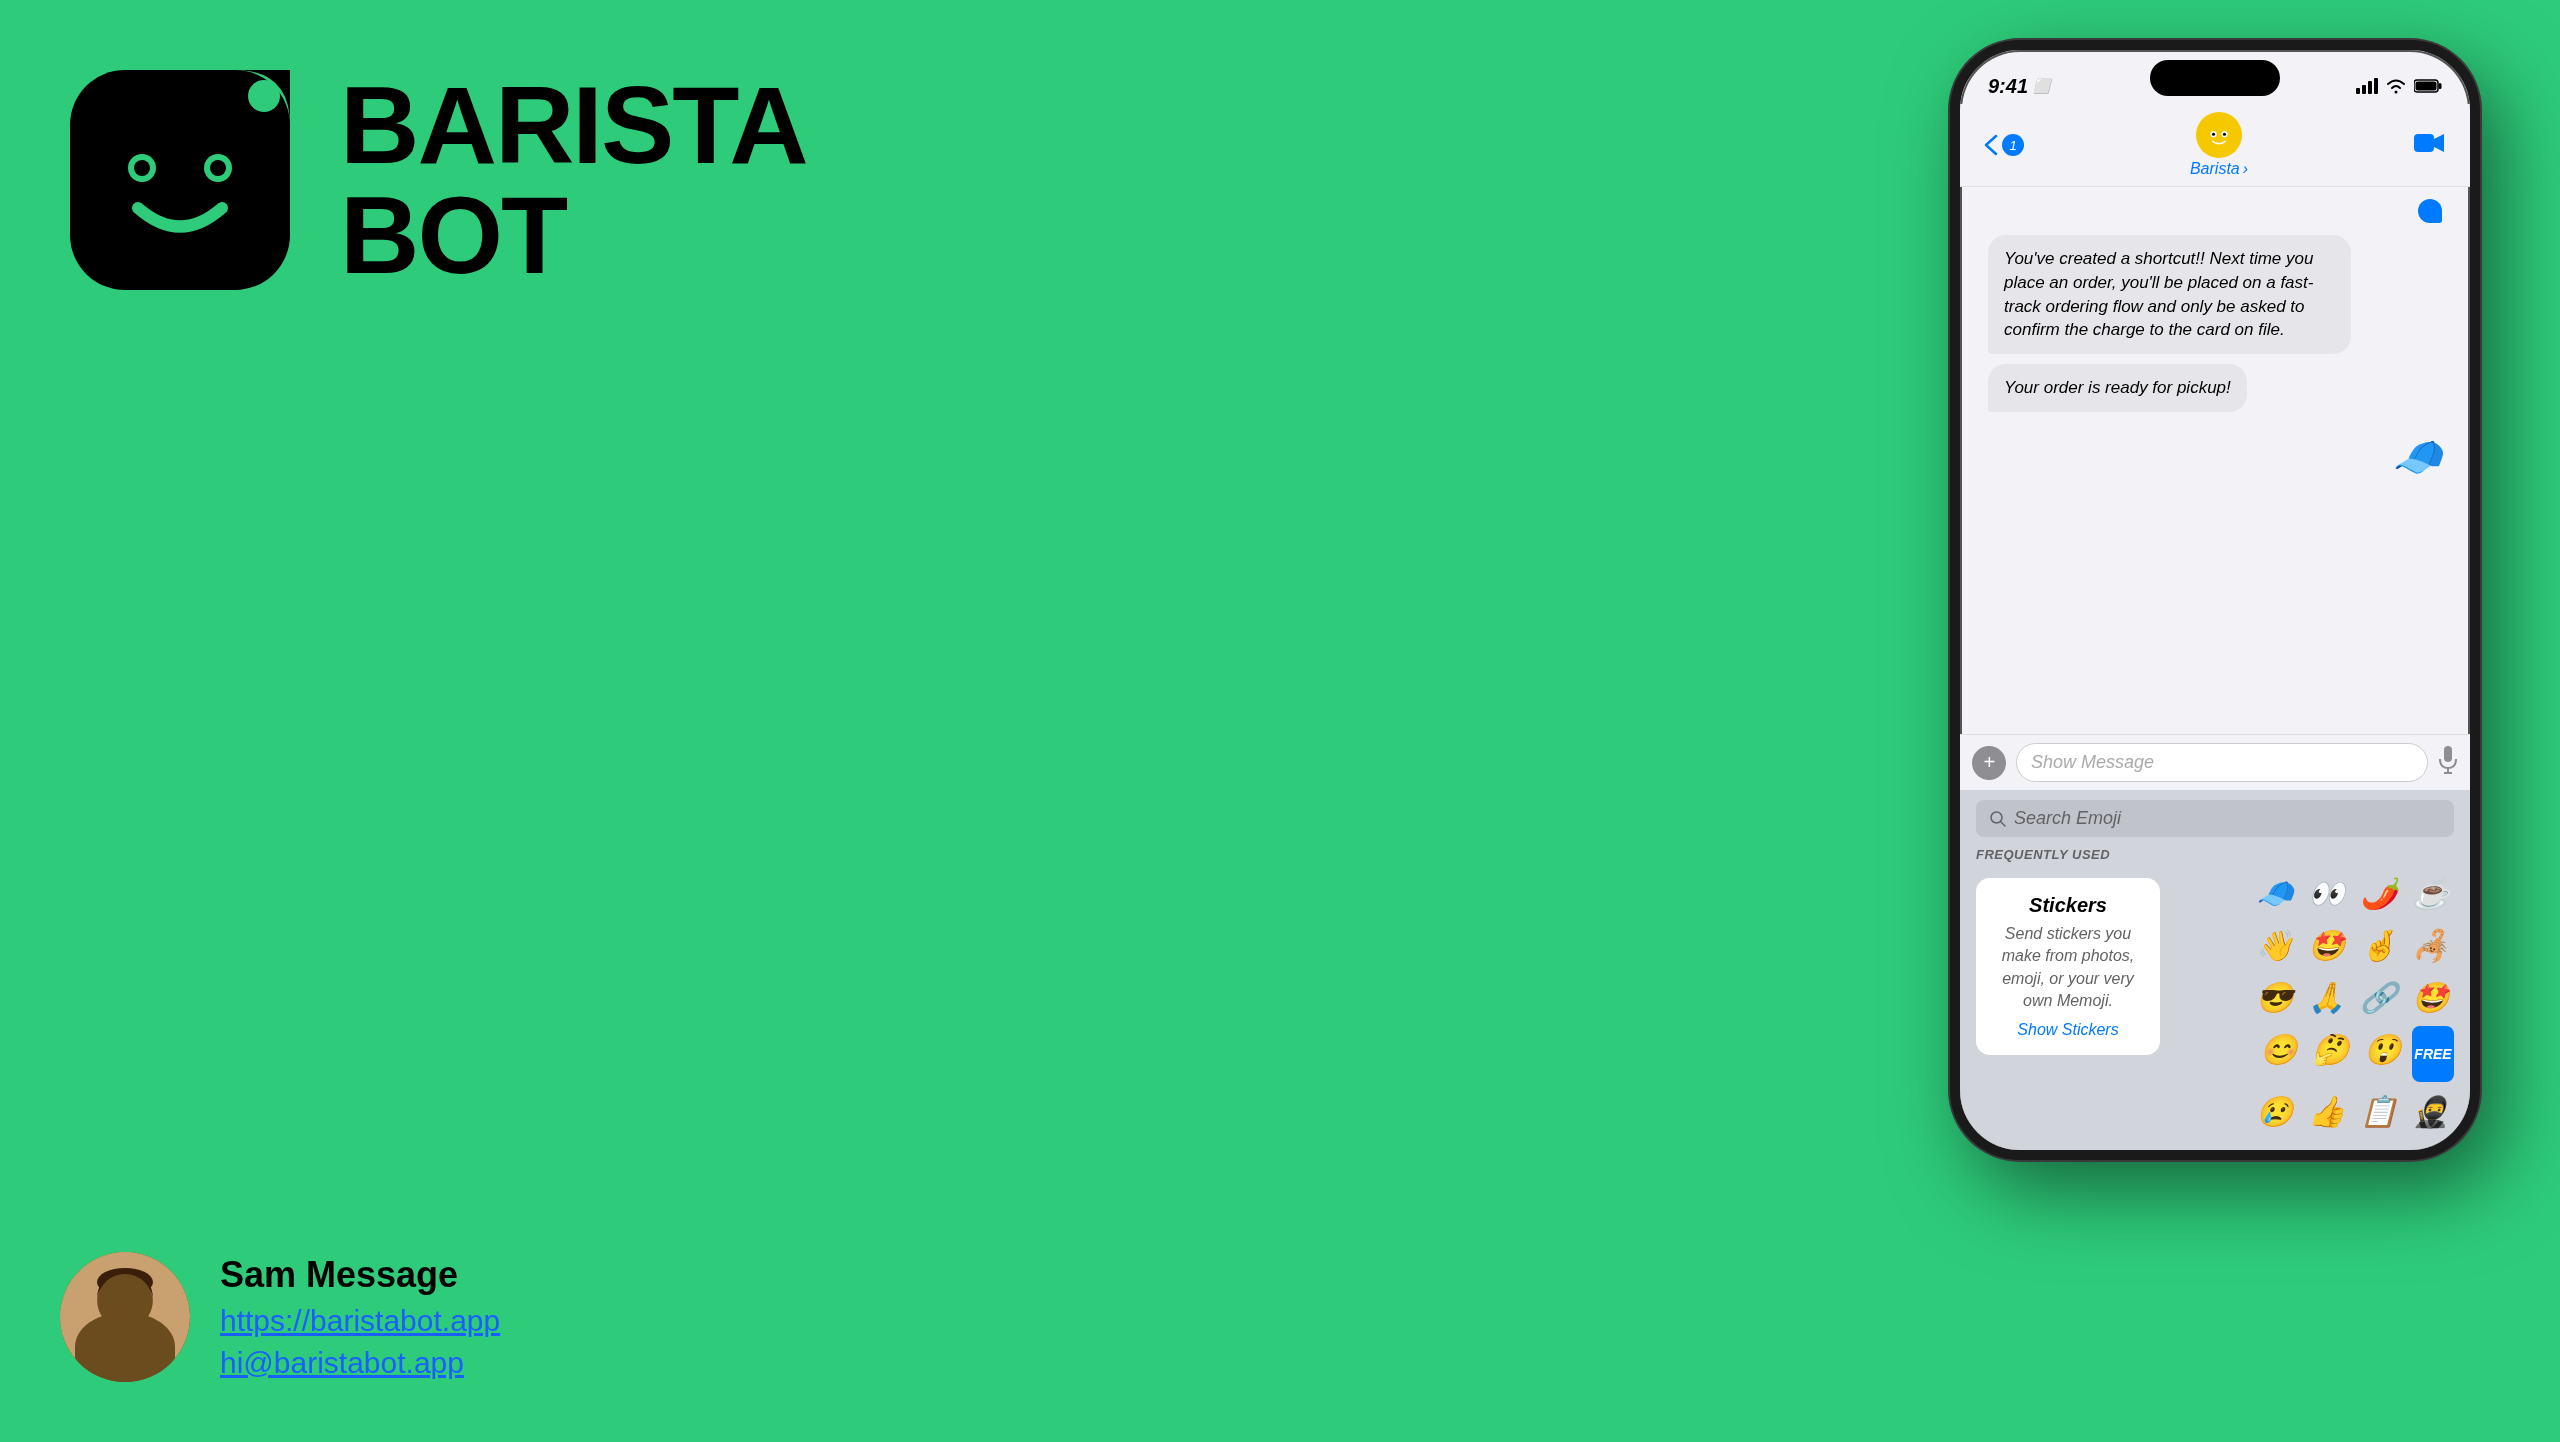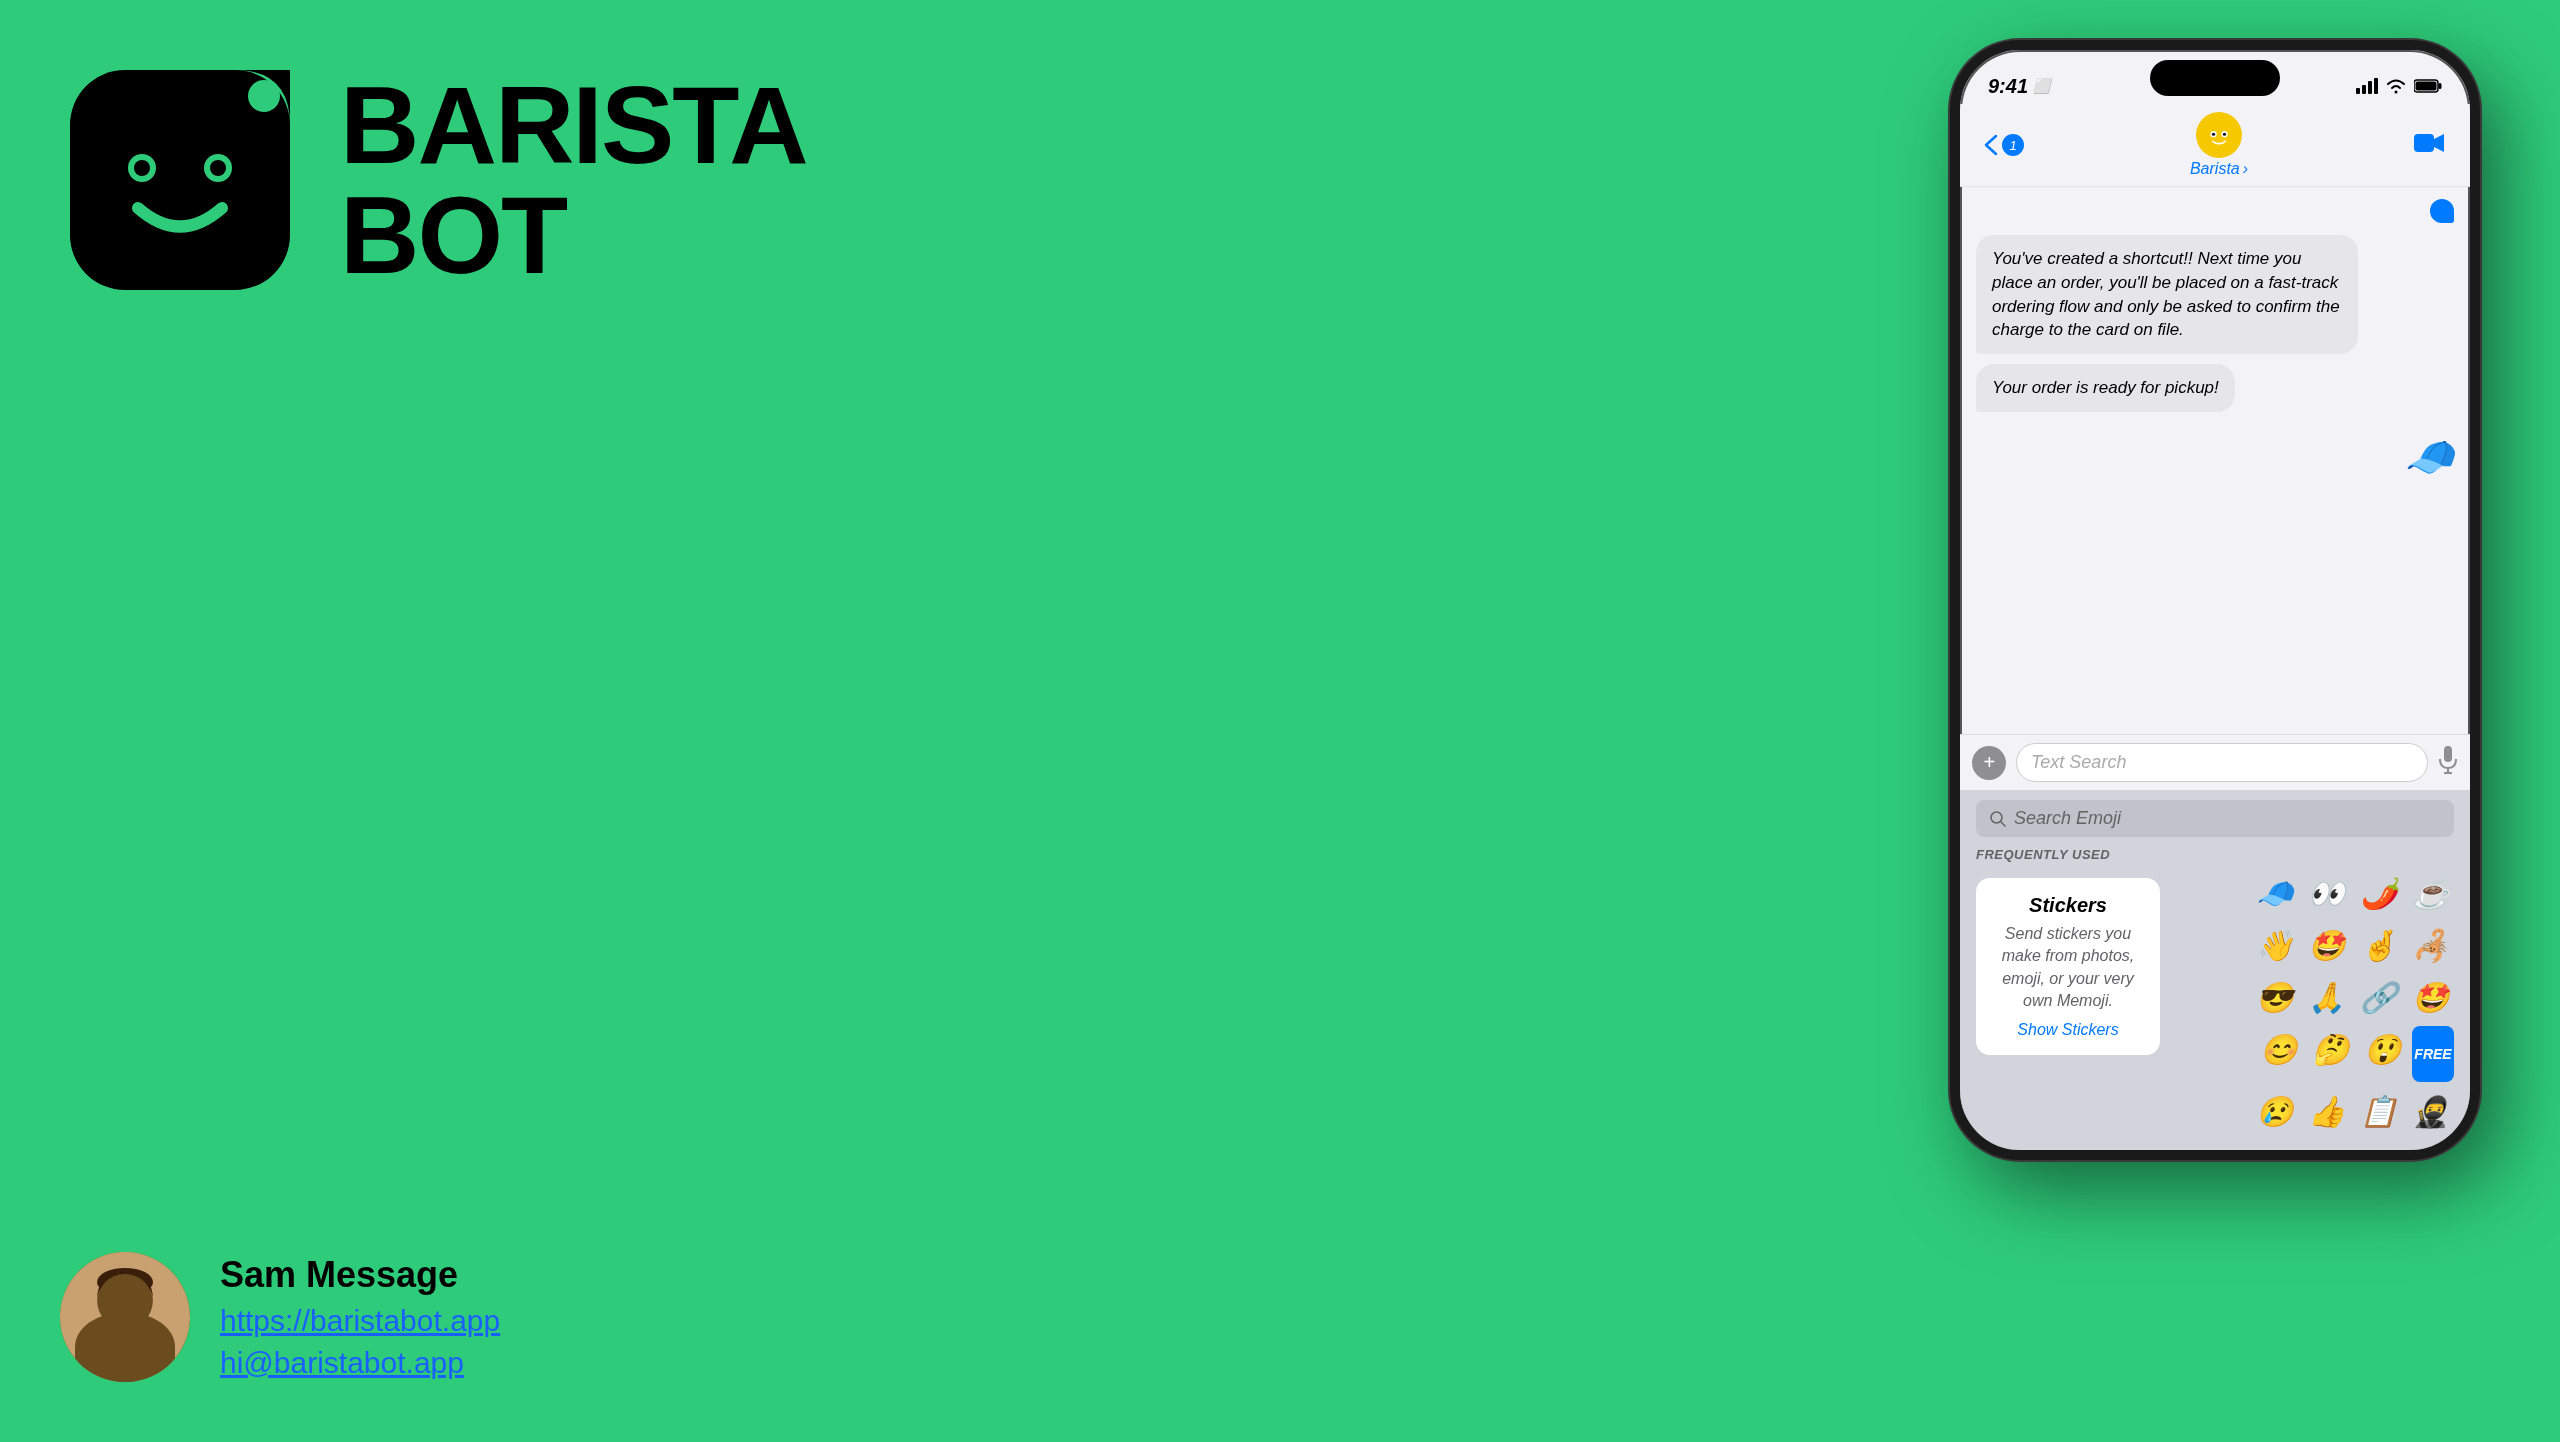--- a/index.html
+++ b/index.html
@@ -384,21 +384,21 @@
     
     .phone-content {
       display: flex;
       flex-direction: column;
       height: 100%;
       font-style: italic;
     }
 
     .messages-scroll {
       flex: 1;
-      padding: 12px 16px;
+      padding: 12px 28px;
       overflow: hidden;
     }
   </style>
 </head>
 <body>
 
 <div class="left-section">
   <div class="logo-container">
 
     <svg class="logo-icon" viewBox="0 0 240 240" xmlns="http://www.w3.org/2000/svg">
@@ -538,21 +538,21 @@
             <span>Your order is ready for pickup!</span>
           </div>
         </div>
 
         <div class="msg-emoji-right">🧢</div>
       </div>
 
       <div class="input-bar">
         <div class="input-plus">+</div>
         <div class="input-field">
-          <span style="color:#aaa; font-size:18px;">Text Search</span>
+          <span style="color:#aaa; font-size:18px;">Show Message</span>
         </div>
         <div class="input-mic">
           <svg width="20" height="28" viewBox="0 0 20 28">
             <rect x="6" y="0" width="8" height="16" rx="4" fill="#8e8e93"></rect>
             <path d="M2 13 Q2 22 10 22 Q18 22 18 13" stroke="#8e8e93" stroke-width="2" fill="none"></path>
             <line x1="10" y1="22" x2="10" y2="27" stroke="#8e8e93" stroke-width="2"></line>
             <line x1="6" y1="27" x2="14" y2="27" stroke="#8e8e93" stroke-width="2"></line>
           </svg>
         </div>
       </div>

